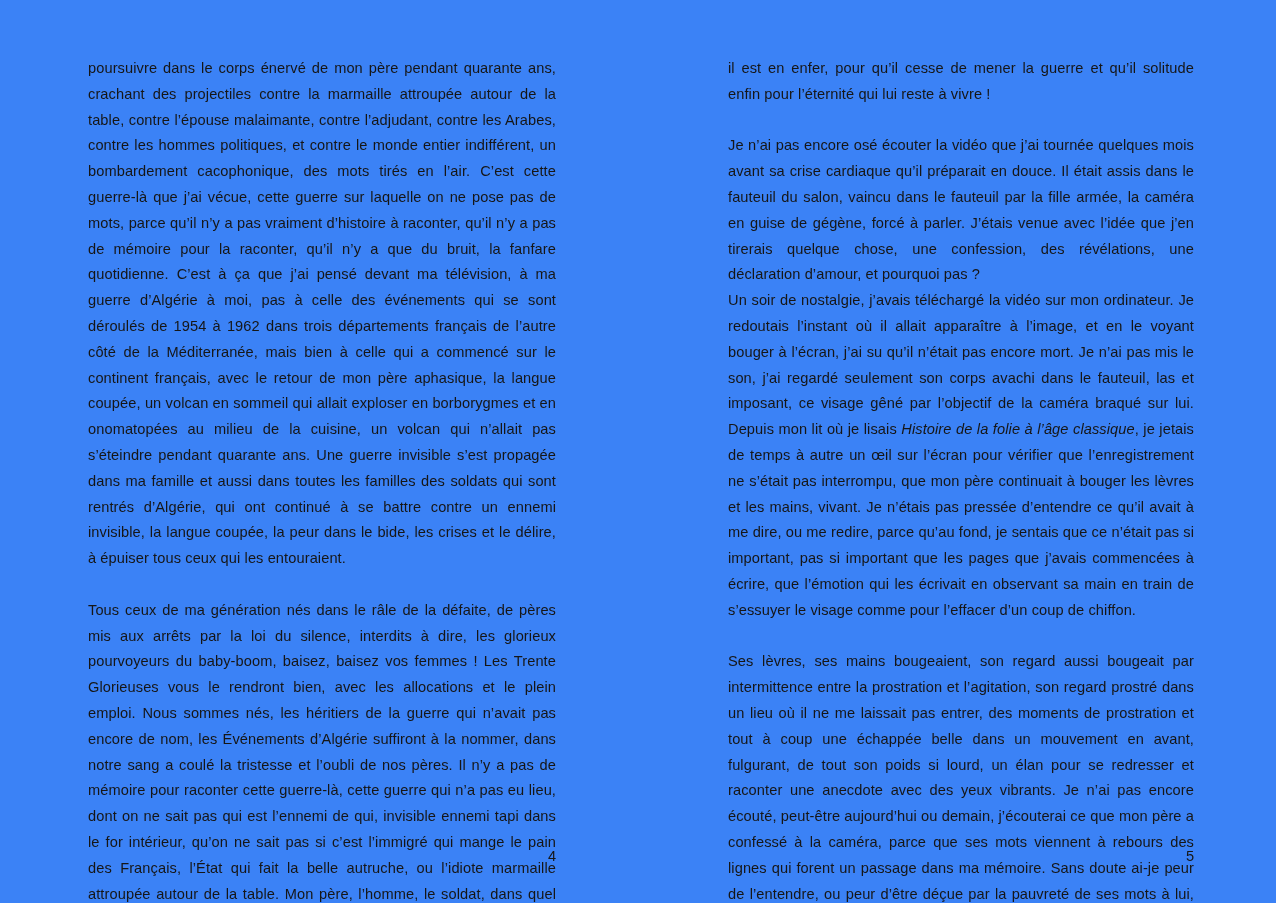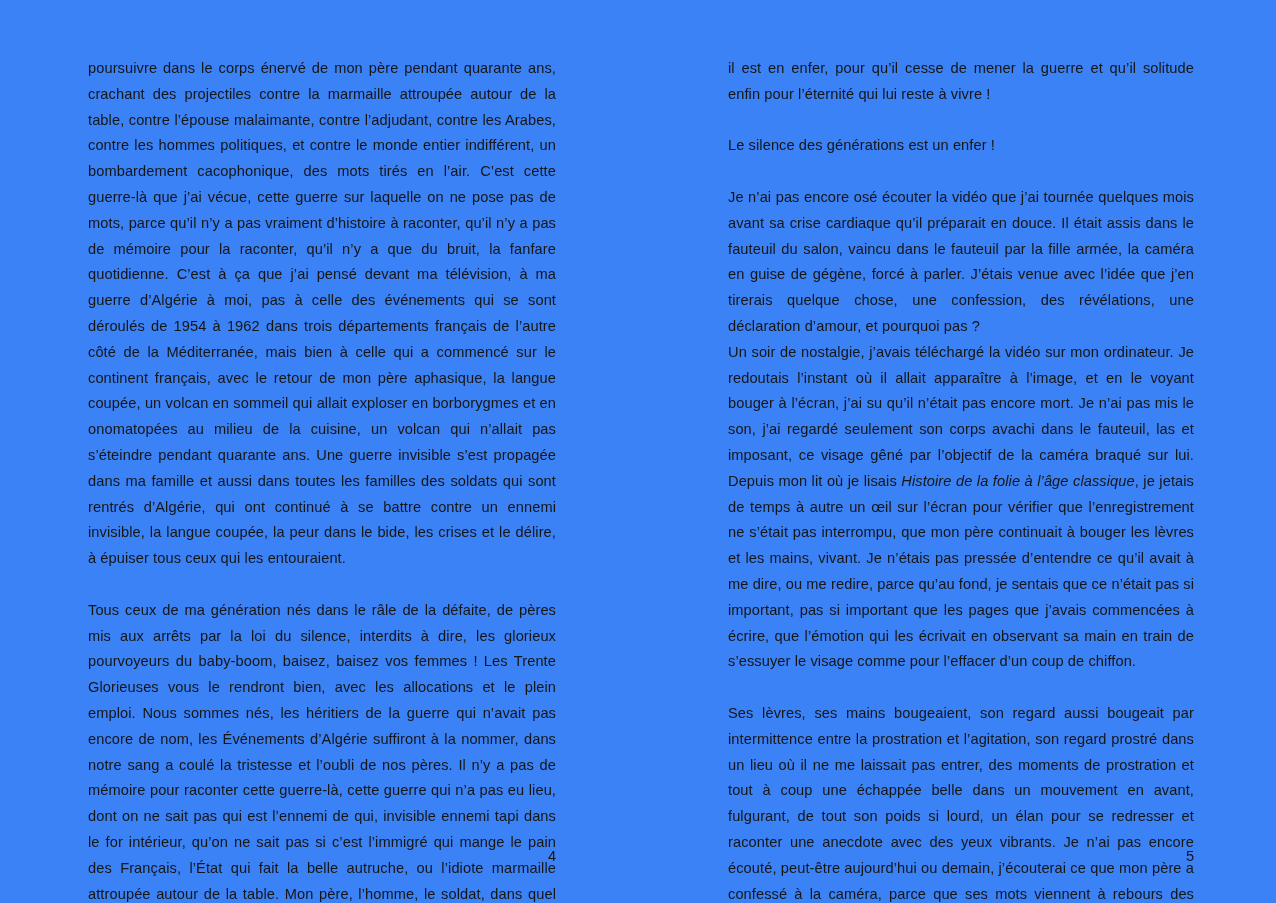--- a/index.html
+++ b/index.html
@@ -65,21 +65,20 @@
 <div class="spread">
 
   <div class="page page-left">
       <p class="para"><span>poursuivre dans le corps énervé de mon père pendant quarante ans, crachant des projectiles contre la marmaille attroupée autour de la table, contre l’épouse malaimante, contre l’adjudant, contre les Arabes, contre les hommes politiques, et contre le monde entier indifférent, un bombardement cacophonique, des mots tirés en l’air. C’est cette guerre-là que j’ai vécue, cette guerre sur laquelle on ne pose pas de mots, parce qu’il n’y a pas vraiment d’histoire à raconter, qu’il n’y a pas de mémoire pour la raconter, qu’il n’y a que du bruit, la fanfare quotidienne. C’est à ça que j’ai pensé devant ma télévision, à ma guerre d’Algérie à moi, pas à celle des événements qui se sont déroulés de 1954 à 1962 dans trois départements français de l’autre côté de la Méditerranée, mais bien à celle qui a commencé sur le continent français, avec le retour de mon père aphasique, la langue coupée, un volcan en sommeil qui allait exploser en borborygmes et en onomatopées au milieu de la cuisine, un volcan qui n’allait pas s’éteindre pendant quarante ans. Une guerre invisible s’est propagée dans ma famille et aussi dans toutes les familles des soldats qui sont rentrés d’Algérie, qui ont continué à se battre contre un ennemi invisible, la langue coupée, la peur dans le bide, les crises et le délire, à épuiser tous ceux qui les entouraient.</span></p>
       <p class="para"><span>Tous ceux de ma génération nés dans le râle de la défaite, de pères mis aux arrêts par la loi du silence, interdits à dire, les glorieux pourvoyeurs du baby-boom, baisez, baisez vos femmes ! Les Trente Glorieuses vous le rendront bien, avec les allocations et le plein emploi. Nous sommes nés, les héritiers de la guerre qui n’avait pas encore de nom, les Événements d’Algérie suffiront à la nommer, dans notre sang a coulé la tristesse et l’oubli de nos pères. Il n’y a pas de mémoire pour raconter cette guerre-là, cette guerre qui n’a pas eu lieu, dont on ne sait pas qui est l’ennemi de qui, invisible ennemi tapi dans le for intérieur, qu’on ne sait pas si c’est l’immigré qui mange le pain des Français, l’État qui fait la belle autruche, ou l’idiote marmaille attroupée autour de la table. Mon père, l’homme, le soldat, dans quel ordre ?</span></p>
       <p class="para"><span>Mort de solitude, sans médaille militaire, il n’en aurait pas voulu, soldat perdu dans le djebel, frappé d’une crise cardiaque après quarante ans de combats ardus, courageux soldat, qui n’a jamais parlé, même pas sous la torture de son ennemi invisible. J’écris pour lui, avec le souvenir qui tangue dans l’indécision, sans vérité ni histoire à raconter, sa plaque mortuaire est un mur. A-t-il enfin un coin de repos là où</span></p>
     </div>
 
   <div class="page page-right">
       <p class="para"><span>il est en enfer, pour qu’il cesse de mener la guerre et qu’il solitude enfin pour l’éternité qui lui reste à vivre !</span></p>
-      <p class="para"><span>Le silence des générations est un enfer !</span></p>
       <p class="para"><span>Je n’ai pas encore osé écouter la vidéo que j’ai tournée quelques mois avant sa crise cardiaque qu’il préparait en douce. Il était assis dans le fauteuil du salon, vaincu dans le fauteuil par la fille armée, la caméra en guise de gégène, forcé à parler. J’étais venue avec l’idée que j’en tirerais quelque chose, une confession, des révélations, une déclaration d’amour, et pourquoi pas ?</span></p>
       <p class="para no-gap"><span>Un soir de nostalgie, j’avais téléchargé la vidéo sur mon ordinateur. Je redoutais l’instant où il allait apparaître à l’image, et en le voyant bouger à l’écran, j’ai su qu’il n’était pas encore mort. Je n’ai pas mis le son, j’ai regardé seulement son corps avachi dans le fauteuil, las et imposant, ce visage gêné par l’objectif de la caméra braqué sur lui. Depuis mon lit où je lisais </span><em>Histoire de la folie à l’âge classique</em><span>, je jetais de temps à autre un œil sur l’écran pour vérifier que l’enregistrement ne s’était pas interrompu, que mon père continuait à bouger les lèvres et les mains, vivant. Je n’étais pas pressée d’entendre ce qu’il avait à me dire, ou me redire, parce qu’au fond, je sentais que ce n’était pas si important, pas si important que les pages que j’avais commencées à écrire, que l’émotion qui les écrivait en observant sa main en train de s’essuyer le visage comme pour l’effacer d’un coup de chiffon.</span></p>
       <p class="para"><span>Ses lèvres, ses mains bougeaient, son regard aussi bougeait par intermittence entre la prostration et l’agitation, son regard prostré dans un lieu où il ne me laissait pas entrer, des moments de prostration et tout à coup une échappée belle dans un mouvement en avant, fulgurant, de tout son poids si lourd, un élan pour se redresser et raconter une anecdote avec des yeux vibrants. Je n’ai pas encore écouté, peut-être aujourd’hui ou demain, j’écouterai ce que mon père a confessé à la caméra, parce que ses mots viennent à rebours des lignes qui forent un passage dans ma mémoire. Sans doute ai-je peur de l’entendre, ou peur d’être déçue par la pauvreté de ses mots à lui, si simples, si elliptiques, que ça ne va pas aller dans le sens de ce que je sais de lui, de tout ce que je crois savoir de lui, et tout ce qu’il ne sait pas de moi et qu’il ne saura plus, car ce n’est plus l’heure. Sait-on jamais quelque chose d’un père ?</span></p>
     </div>
 
   <div class="folio folio-left">4</div>
 
   <div class="folio folio-right">5</div>
 
 </div>

